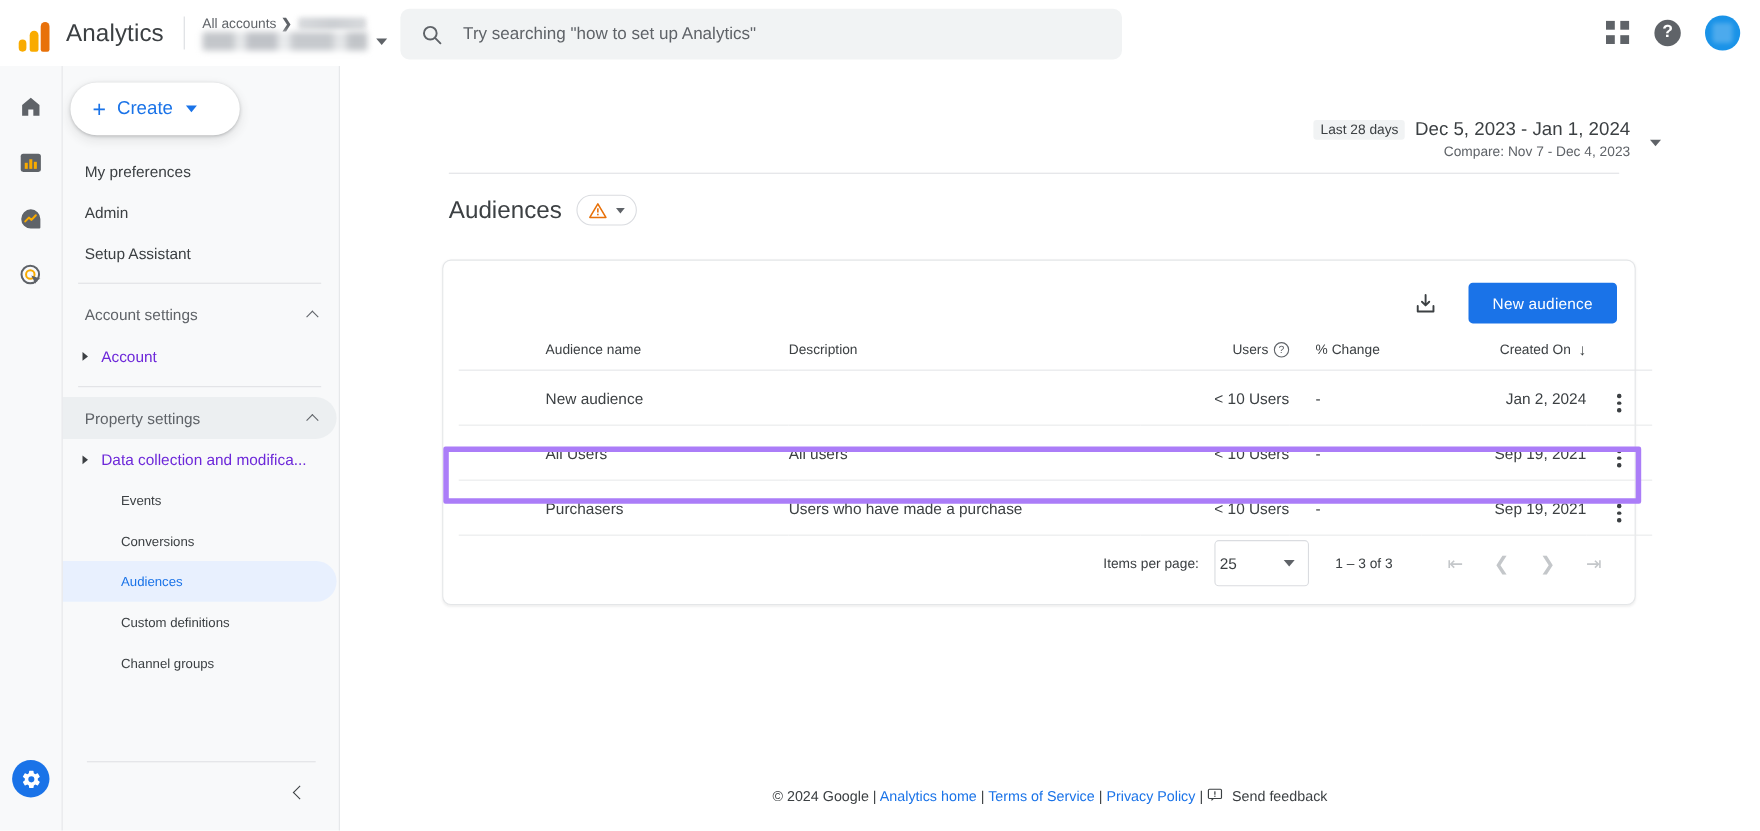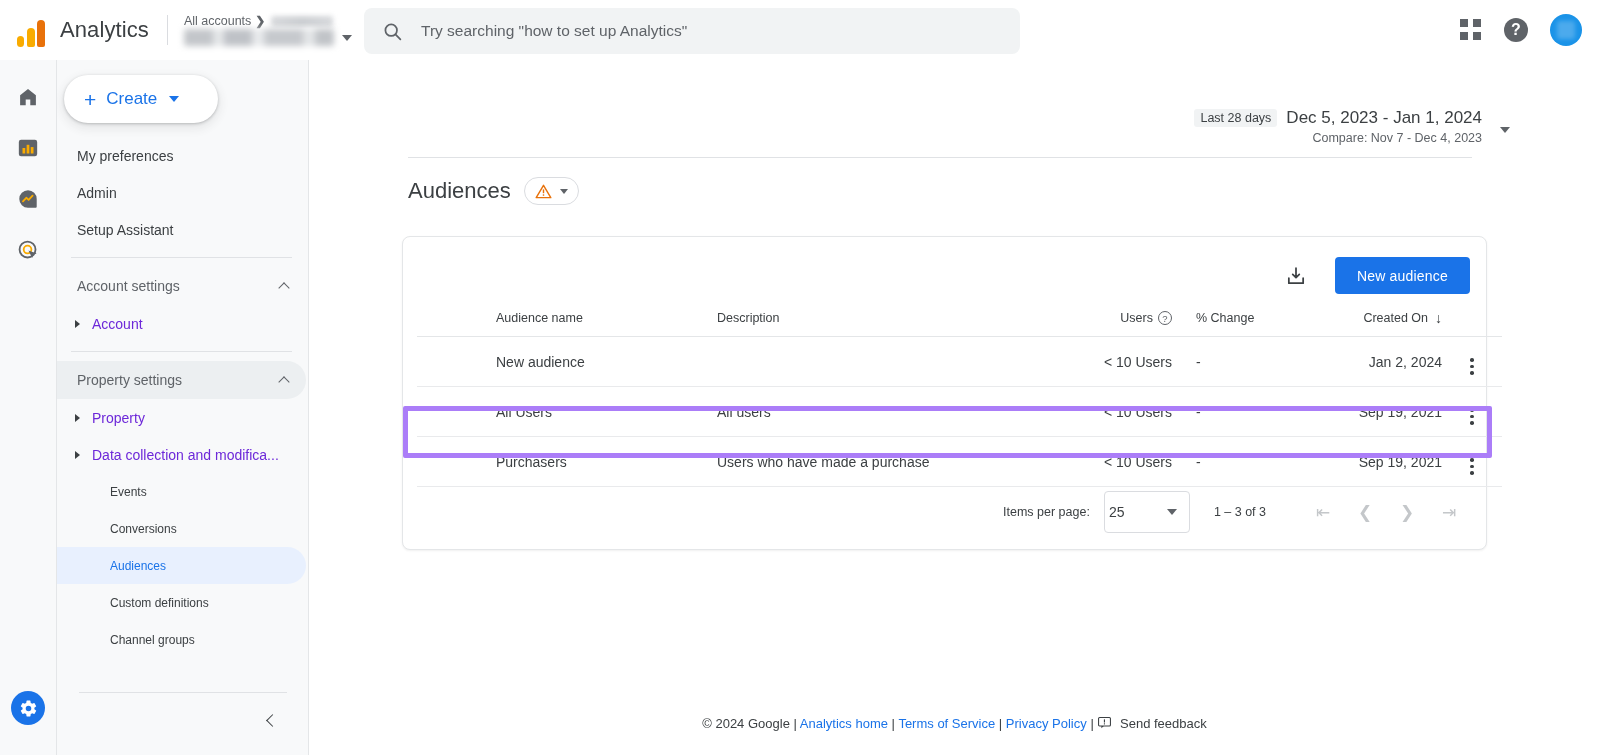--- a/index.html
+++ b/index.html
@@ -294,24 +294,20 @@
   <div class="tree-item">
     <span class="tri-right"></span>
     <span>Account</span>
   </div>
 
   <div class="nav-divider"></div>
 
   <div class="sect-hdr shaded">
     <span>Property settings</span>
     <span class="chev-up"></span>
-  </div>
-  <div class="tree-item">
-    <span class="tri-right"></span>
-    <span>Property</span>
   </div>
   <div class="tree-item">
     <span class="tri-right"></span>
     <span>Data collection and modifica...</span>
   </div>
 
   <div class="leaf">Events</div>
   <div class="leaf">Conversions</div>
   <div class="leaf active">Audiences</div>
   <div class="leaf">Custom definitions</div>

